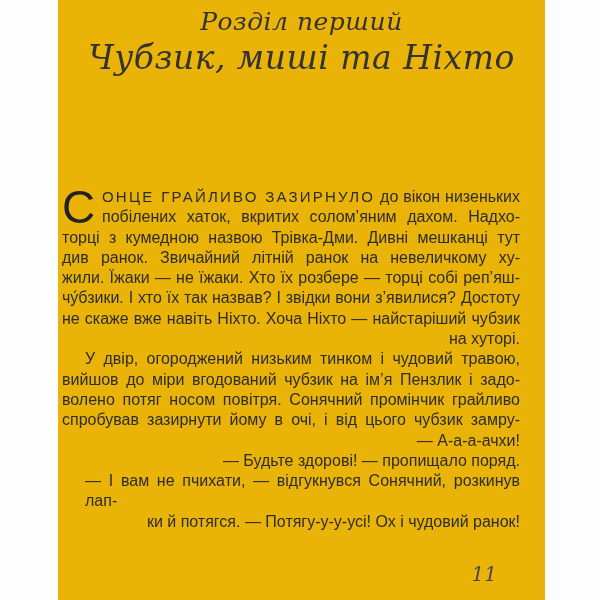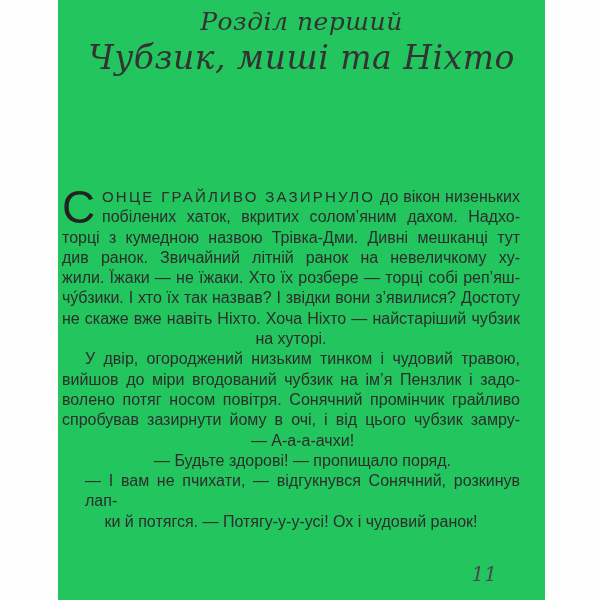--- a/index.html
+++ b/index.html
@@ -14,21 +14,21 @@
     background: #fefefe;
     overflow: hidden;
     font-family: "Liberation Sans", sans-serif;
   }
   .page {
     position: absolute;
     left: 58px;
     top: 0;
     width: 487px;
     height: 600px;
-    background: #22c55e;
+    background: #eab308;
   }
   .chapter-head {
     position: absolute;
     left: 0;
     top: 6px;
     width: 100%;
     text-align: center;
     color: #333333;
     font-family: "DejaVu Serif", serif;
     font-style: italic;
@@ -56,21 +56,21 @@
     position: absolute;
     left: 0;
     top: -2px;
     font-size: 46px;
     line-height: 44px;
     font-weight: 400;
     color: #222222;
   }
   .line {
     white-space: nowrap;
-    text-align: center;
+    text-align: right;
   }
   .line.justify {
     white-space: normal;
     text-align: justify;
     text-align-last: justify;
   }
   .line.pad-cap { padding-left: 40px; }
   .line.indent  { padding-left: 23px; }
   .caps-lead {
     letter-spacing: 2.2px;

